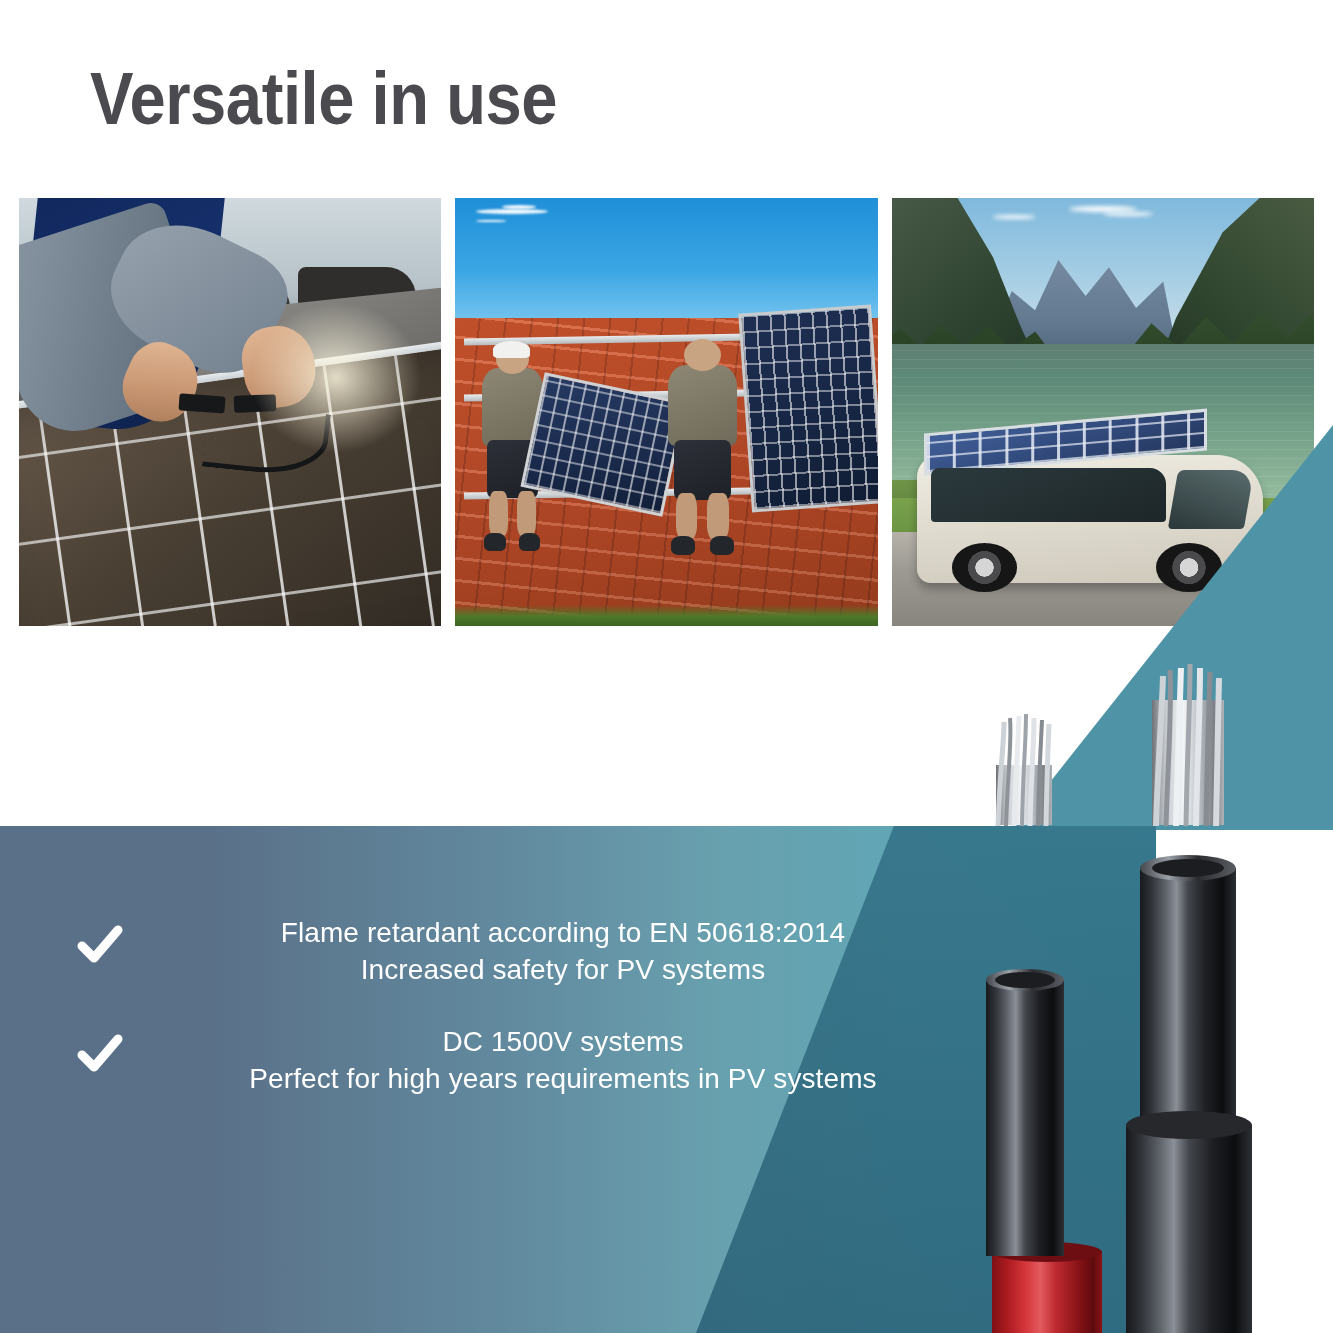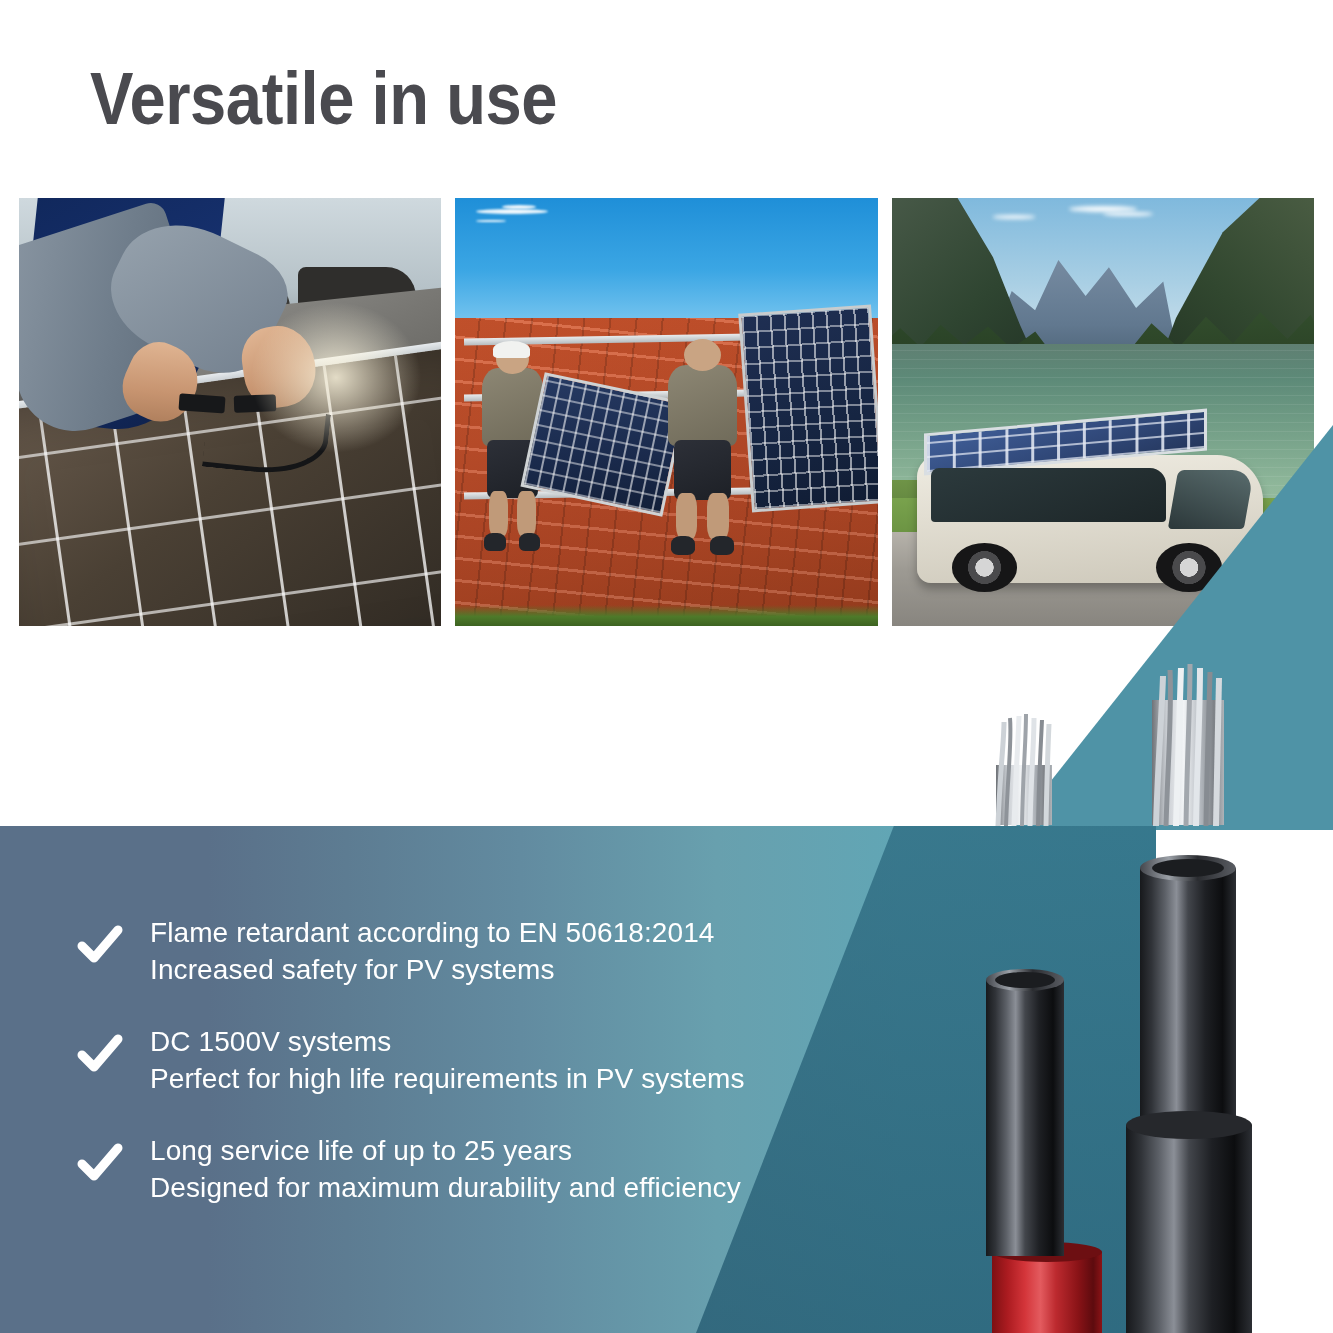--- a/index.html
+++ b/index.html
@@ -9,20 +9,21 @@
   }
   body {
     font-family: "Liberation Sans", sans-serif;
   }
   #page {
     position: relative;
     width: 1333px;
     height: 1333px;
     background: #ffffff;
     overflow: hidden;
+    text-align: center;
   }
 
   
   #page-title {
     position: absolute;
     left: 90px;
     top: 62px;
     font-family: "Liberation Sans", sans-serif;
     font-weight: bold;
     font-size: 74px;
@@ -467,35 +468,24 @@
       </div>
 
       <div class="bullet">
         <span class="check">
           <svg viewBox="0 0 48 48" aria-hidden="true">
             <path d="M6 26 L18 38 L42 10" fill="none" stroke="#ffffff" stroke-width="9" stroke-linecap="round" stroke-linejoin="round"></path>
           </svg>
         </span>
         <span class="lines">
           <span class="line">DC 1500V systems</span>
-          <span class="line">Perfect for high life requirements in PV systems</span>
+          <span class="line">Perfect for high years requirements in PV systems</span>
         </span>
       </div>
 
-      <div class="bullet">
-        <span class="check">
-          <svg viewBox="0 0 48 48" aria-hidden="true">
-            <path d="M6 26 L18 38 L42 10" fill="none" stroke="#ffffff" stroke-width="9" stroke-linecap="round" stroke-linejoin="round"></path>
-          </svg>
-        </span>
-        <span class="lines">
-          <span class="line">Long service life of up to 25 years</span>
-          <span class="line">Designed for maximum durability and efficiency</span>
-        </span>
-      </div>
 
     </div>
   </div>
 
   <svg id="cables" viewBox="0 0 1333 1333">
     <defs>
       <linearGradient id="blackJacket" x1="0" y1="0" x2="1" y2="0">
         <stop offset="0%" stop-color="#17191c"></stop>
         <stop offset="12%" stop-color="#303338"></stop>
         <stop offset="26%" stop-color="#5c6067"></stop>

